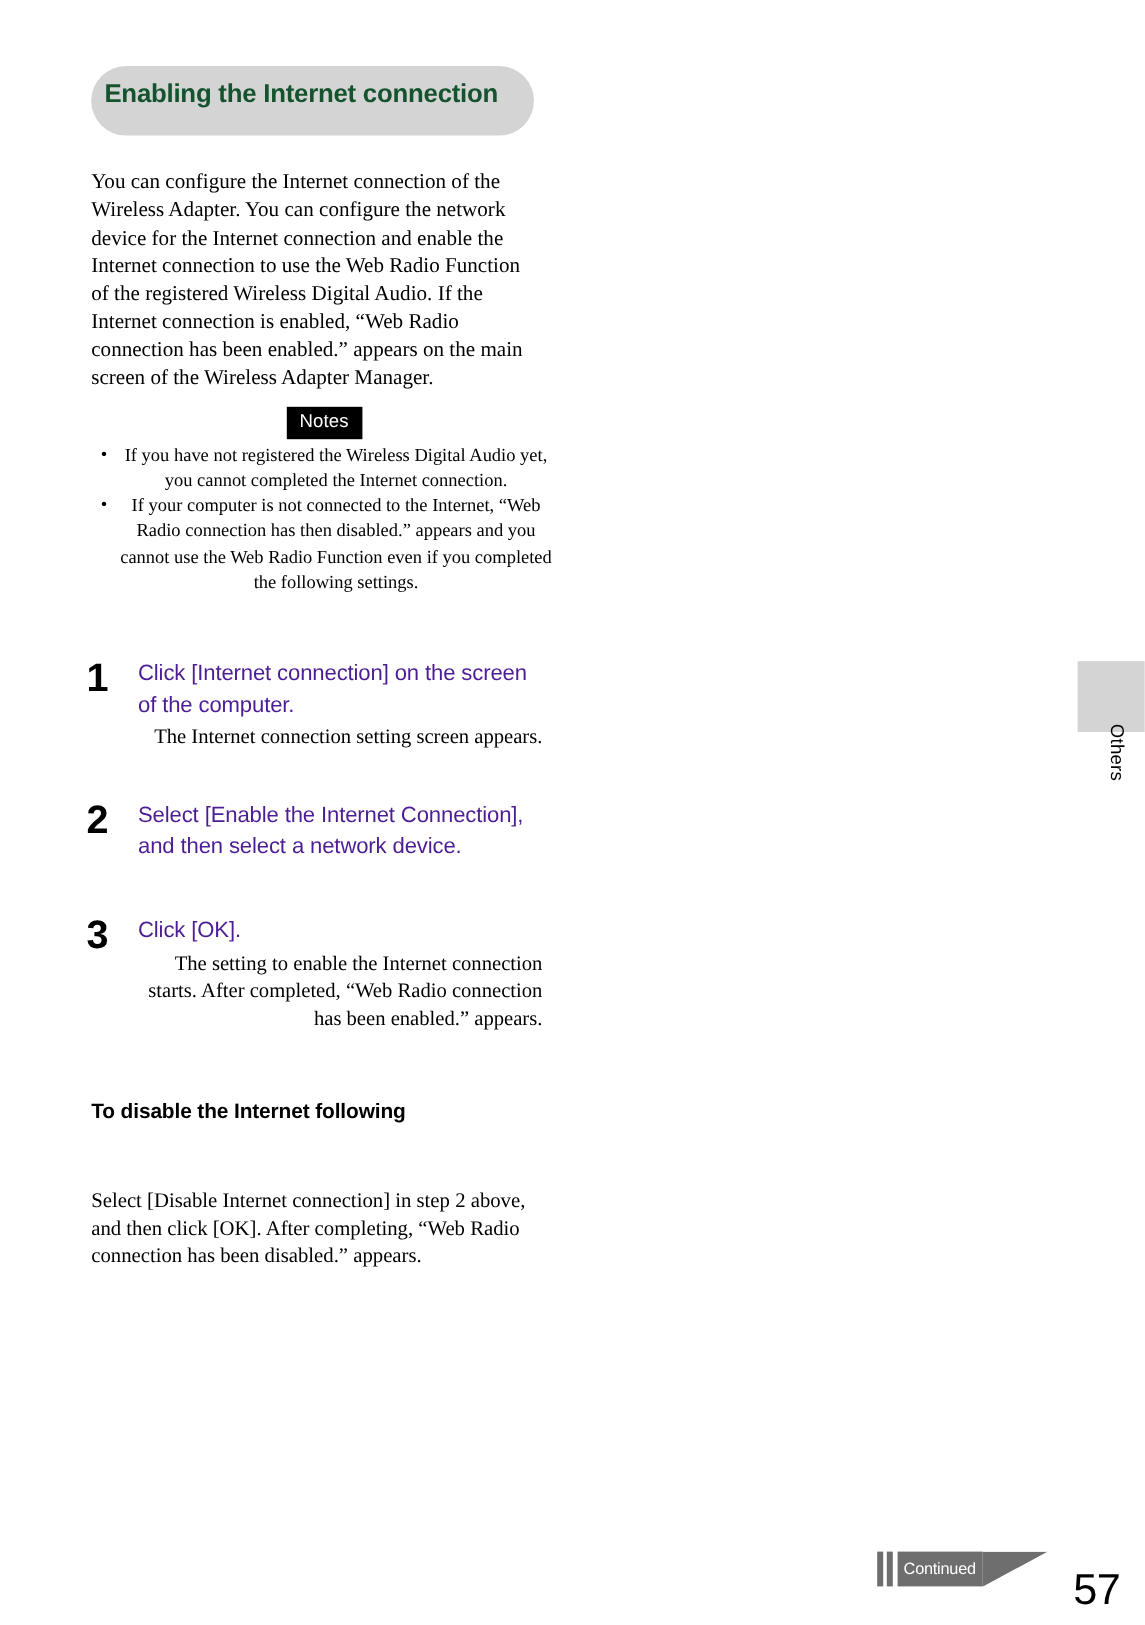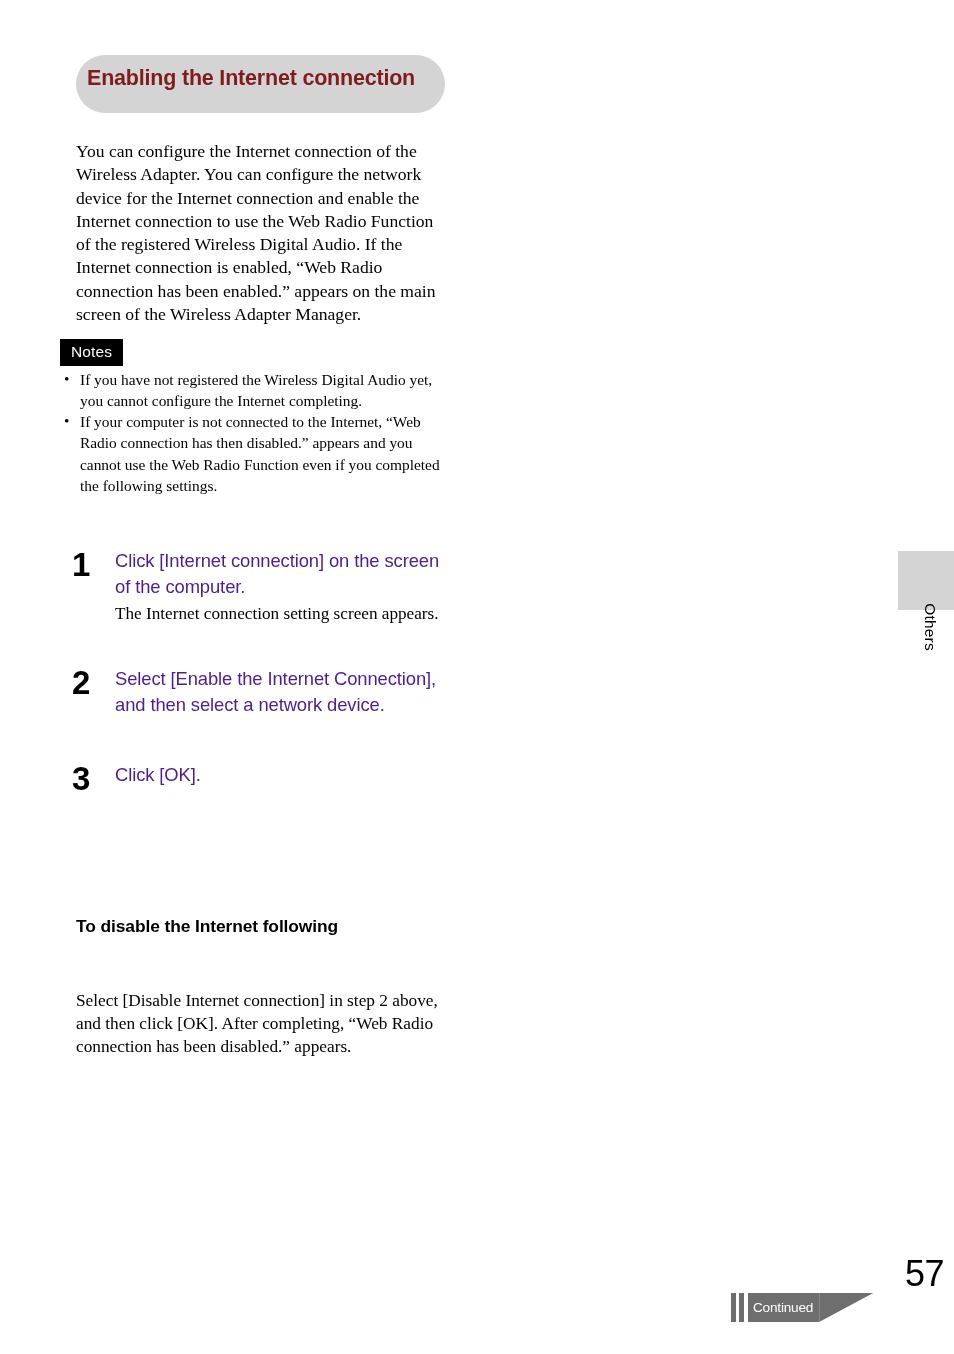--- a/index.html
+++ b/index.html
@@ -30,42 +30,43 @@
     width: 369px;
     min-height: 58px;
     box-sizing: border-box;
     background: #d4d4d4;
     padding: 9px 0 9px 11px;
     font-family: "Liberation Sans", sans-serif;
     font-weight: bold;
     font-size: 21.5px;
     line-height: 1.32;
     letter-spacing: -0.2px;
-    color: #7f1d1d;
+    color: #14532d;
     border-radius: 29px;
   }
 
   
   .intro {
     position: absolute;
     left: 76px;
     top: 140px;
     width: 372px;
     font-family: "Liberation Serif", serif;
     font-size: 17.6px;
     line-height: 23.3px;
     text-align: left;
   }
 
   
   .notes-wrap {
     position: absolute;
-    left: 60px;
+    left: 80px;
     top: 339px;
     width: 380px;
+    text-align: center;
   }
   .notes-badge {
     display: inline-block;
     background: #000000;
     color: #ffffff;
     font-family: "Liberation Sans", sans-serif;
     font-size: 15.5px;
     line-height: 1;
     padding: 5px 11px 6px 11px;
     letter-spacing: 0.1px;
@@ -117,20 +118,21 @@
     font-size: 18.4px;
     line-height: 25.5px;
     letter-spacing: -0.1px;
     color: #4c1d95;
   }
   .step .detail {
     font-family: "Liberation Serif", serif;
     font-size: 17.2px;
     line-height: 23px;
     margin-top: 3px;
+    text-align: right;
   }
 
   #step-1 { top: 548px; }
   #step-2 { top: 666px; }
   #step-3 { top: 762px; }
 
   
   .subhead {
     position: absolute;
     left: 76px;
@@ -210,23 +212,23 @@
     width: 54px;
     height: 29px;
     background: #6e6e6e;
     clip-path: polygon(0 0, 100% 0, 0 100%);
   }
 
   
   .page-number {
     position: absolute;
     left: 884px;
-    top: 1254px;
+    top: 1305px;
     width: 60px;
-    text-align: right;
+    text-align: center;
     font-family: "Liberation Sans", sans-serif;
     font-size: 36px;
     line-height: 40px;
     letter-spacing: -0.5px;
     color: #000;
   }
 </style>
 </head>
 <body>
 
@@ -234,21 +236,21 @@
 
   <div class="section-heading">Enabling the Internet connection</div>
 
   <div class="intro">You can configure the Internet connection of the Wireless Adapter. You can configure the network device for the Internet connection and enable the Internet connection to use the Web Radio Function of the registered Wireless Digital Audio. If the Internet connection is enabled, “Web Radio connection has been enabled.” appears on the main screen of the Wireless Adapter Manager.</div>
 
   <div class="notes-wrap">
     <div class="notes-badge">Notes</div>
     <ul class="notes-list">
       <li>
         <span class="bullet">•</span>
-        <span>If you have not registered the Wireless Digital Audio yet, you cannot configure the Internet completing.</span>
+        <span>If you have not registered the Wireless Digital Audio yet, you cannot completed the Internet connection.</span>
       </li>
       <li>
         <span class="bullet">•</span>
         <span>If your computer is not connected to the Internet, “Web Radio connection has then disabled.” appears and you cannot use the Web Radio Function even if you completed the following settings.</span>
       </li>
     </ul>
   </div>
 
   <div class="step" id="step-1">
     <div class="num">1</div>
@@ -262,20 +264,21 @@
     <div class="num">2</div>
     <div class="body">
       <div class="lead">Select [Enable the Internet Connection], and then select a network device.</div>
     </div>
   </div>
 
   <div class="step" id="step-3">
     <div class="num">3</div>
     <div class="body">
       <div class="lead">Click [OK].</div>
+      <div class="detail">The setting to enable the Internet connection starts. After completed, “Web Radio connection has been enabled.” appears.</div>
     </div>
   </div>
 
   <div class="subhead">To disable the Internet following</div>
   <div class="subhead-body">Select [Disable Internet connection] in step 2 above, and then click [OK]. After completing, “Web Radio connection has been disabled.” appears.</div>
 
   <div class="edge-tab"></div>
   <div class="edge-tab-label">Others</div>
 
   <div class="continued">

